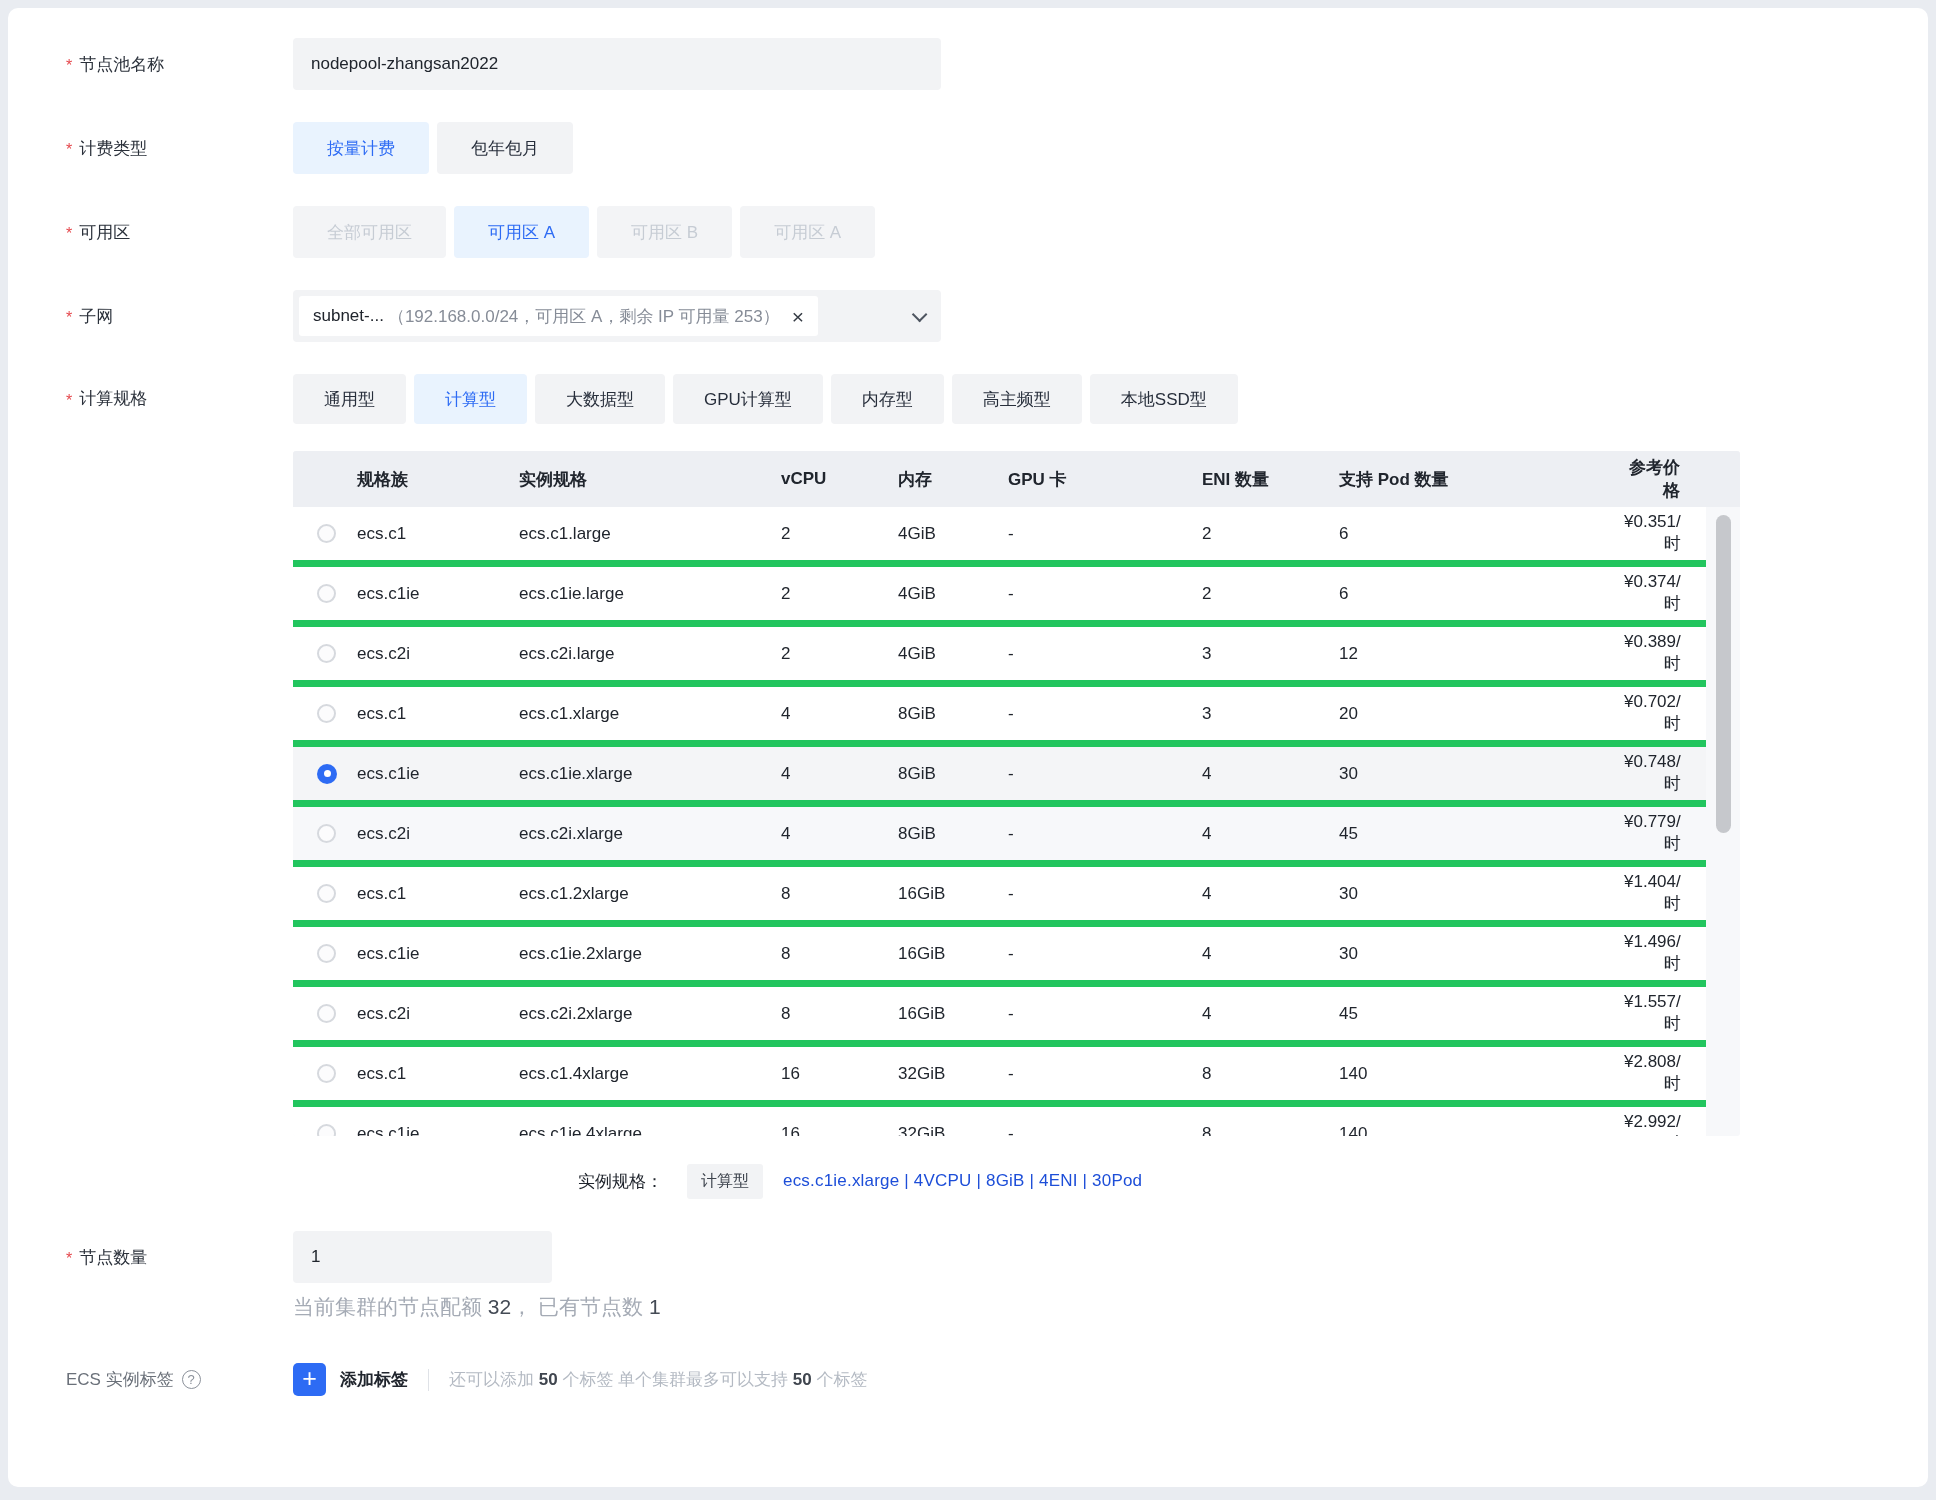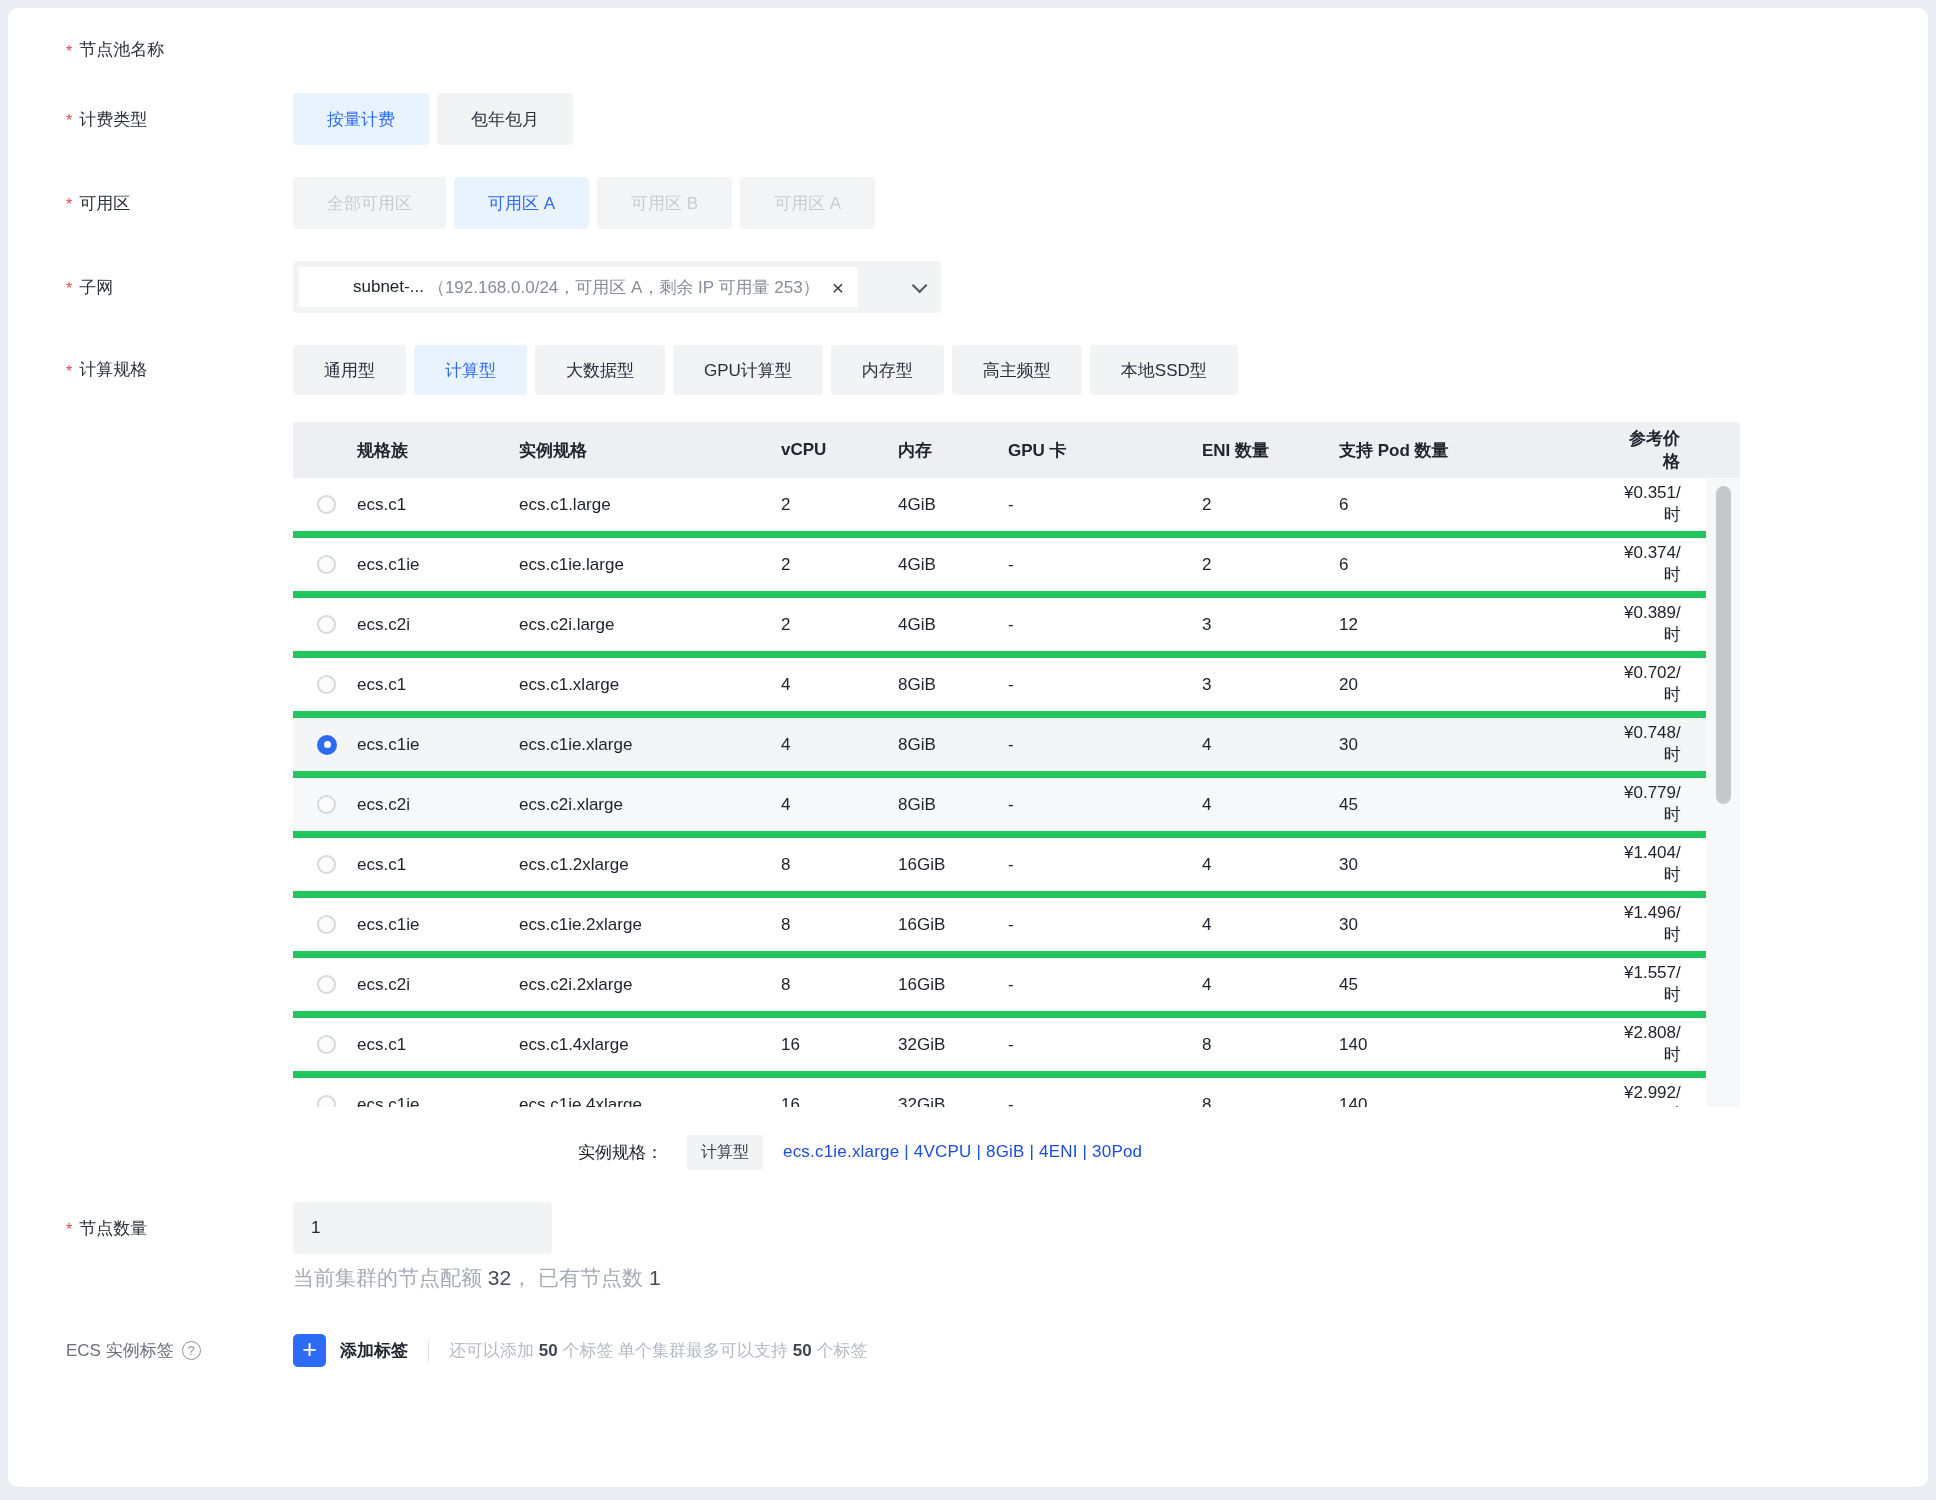--- a/index.html
+++ b/index.html
@@ -51,21 +51,21 @@
 
   
   .select-box {
     width:648px; height:52px; background:#f2f3f5; border-radius:4px;
     display:flex; align-items:center; justify-content:space-between; padding:0 18px 0 6px;
   }
   .subnet-tag {
     background:#ffffff; border-radius:3px; height:40px; display:inline-flex; align-items:center;
     padding:0 14px; white-space:nowrap;
   }
-  .tag-name { color:#20252d;margin-left:40px; }
+  .tag-name { color:#20252d; }
   .tag-info { color:#868c97; margin-left:4px; }
   .tag-close { color:#353b44; font-size:21px; margin-left:12px; cursor:pointer; line-height:1; }
   .chevron {
     width:11px; height:11px; border-right:2px solid #4e5560; border-bottom:2px solid #4e5560;
     transform:rotate(45deg) translateY(-3px); cursor:pointer; flex:none;
   }
 
   
   .spec-block { margin-bottom:0; }
   .spec-tabs { margin-bottom:27px; }
@@ -131,20 +131,21 @@
 
 <div class="page">
   <div class="card">
 
 
     <div class="field-row">
       <div class="label-col">
         <span class="req">*</span>
         <span class="flabel">节点池名称</span>
       </div>
+      <div class="text-input name-input">nodepool-zhangsan2022</div>
     </div>
 
     <div class="field-row">
       <div class="label-col">
         <span class="req">*</span>
         <span class="flabel">计费类型</span>
       </div>
       <div class="opt-group" id="billing-options">
           <div class="opt-btn selected">按量计费</div>
           <div class="opt-btn">包年包月</div>

